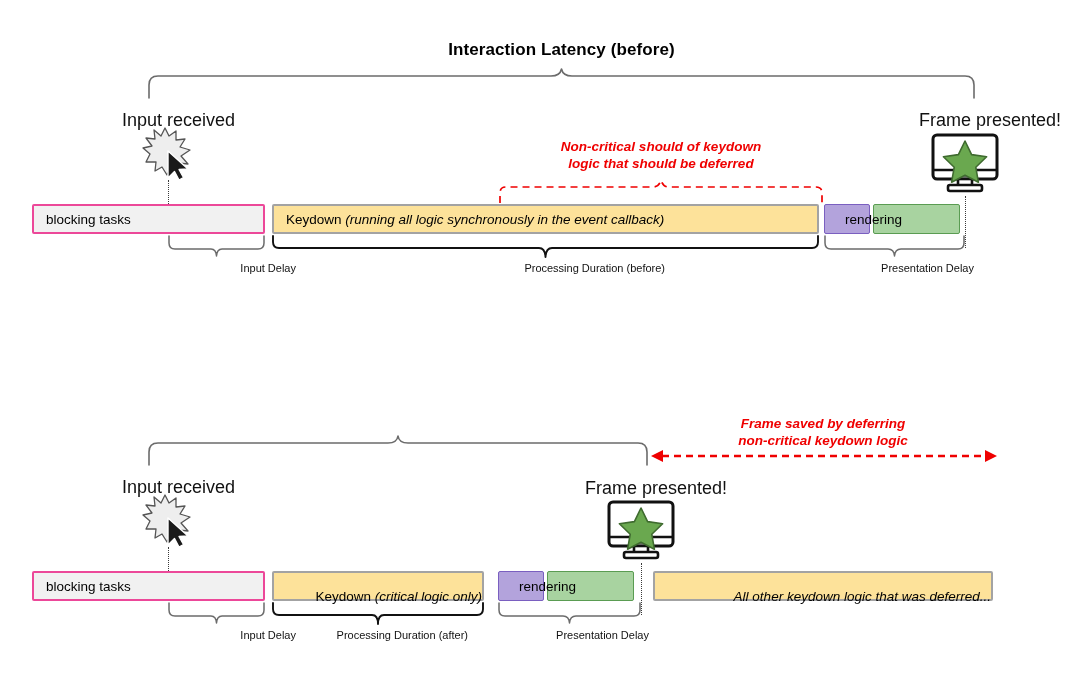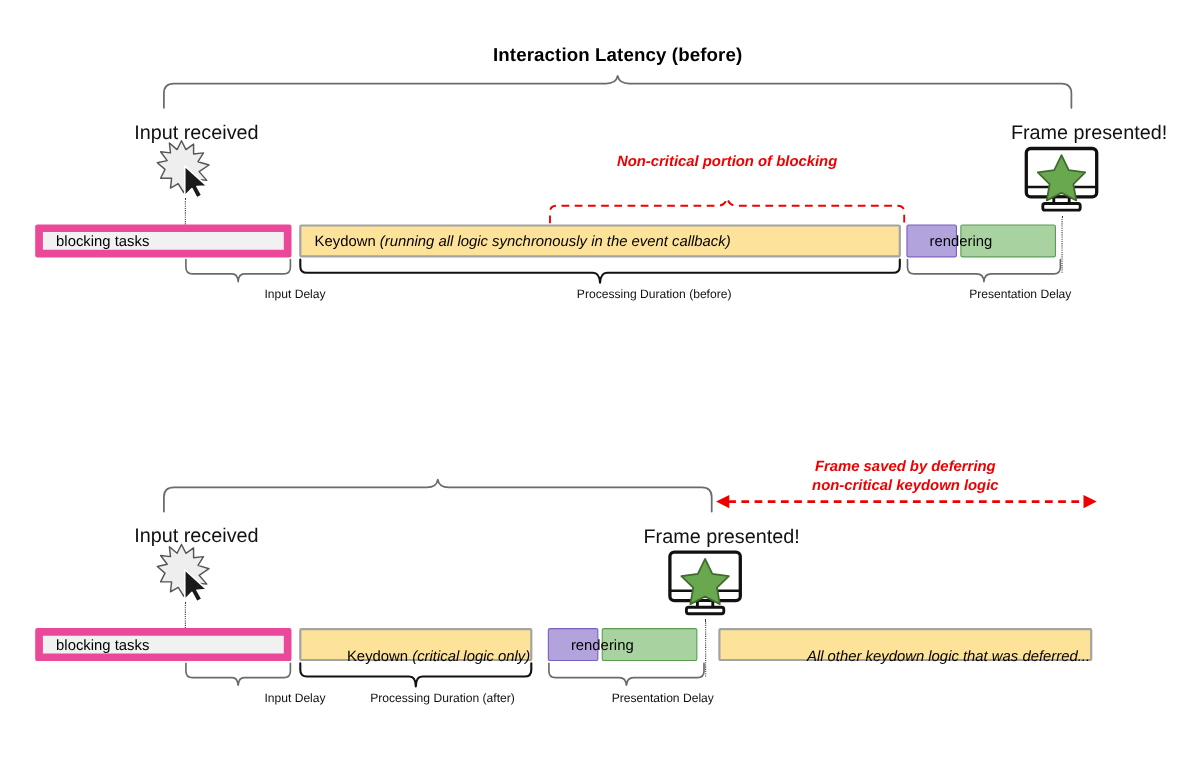--- a/index.html
+++ b/index.html
@@ -64,21 +64,21 @@
     height: 30px;
     border-radius: 2px;
     display: flex;
     align-items: center;
     font-size: 13.5px;
     overflow: visible;
     white-space: nowrap;
   }
   .block-gray {
     background: #f1f1f1;
-    border: 7px solid #ec4899;
+    border: 2px solid #ec4899;
   }
   .block-yellow {
     background: #fde29a;
     border: 2px solid #a3a3a3;
   }
   .block-purple {
     background: #b3a3dc;
     border: 1px solid #7a5fc0;
   }
   .block-green {
@@ -148,21 +148,22 @@
       <circle cx="37" cy="41.5" r="2.2" fill="#111111"></circle>
       <rect x="30" y="46" width="14" height="7" fill="#ffffff" stroke="#111111" stroke-width="2.6"></rect>
       <rect x="20" y="52" width="34" height="6" rx="2" fill="#ffffff" stroke="#111111" stroke-width="2.6"></rect>
       <polygon points="37,8 43.6,21.6 58.6,23.8 47.8,34.3 50.4,49.2 37,42.2 23.6,49.2 26.2,34.3 15.4,23.8 30.4,21.6" fill="#6aa84f" stroke="#3f6b2f" stroke-width="1.6" stroke-linejoin="round"></polygon>
     </svg>
   </div>
 
   <div class="vguide" style="left:965px; top:196px; height:52px;"></div>
 
   <div class="abs red-note" style="left:498px; top:138px; width:326px;">
-    <div>Non-critical portion of blocking</div>
+    <div>Non-critical should of keydown</div>
+    <div>logic that should be deferred</div>
   </div>
 
   <div class="abs" style="left:498px; top:178px;">
     <svg width="326" height="26" viewBox="0 0 326 26" aria-hidden="true">
       <path d="M2,25 L2,15 Q2,9 8,9 L155,9 Q161,9 163,2 Q165,9 171,9 L318,9 Q324,9 324,15 L324,25" fill="none" stroke="#ef0000" stroke-width="1.7" stroke-dasharray="7 5" stroke-linecap="butt" stroke-linejoin="round"></path>
     </svg>
   </div>
 
   <div class="block block-gray" style="left:32px; top:204px; width:233px;">
     <span class="block-label">blocking tasks</span>

